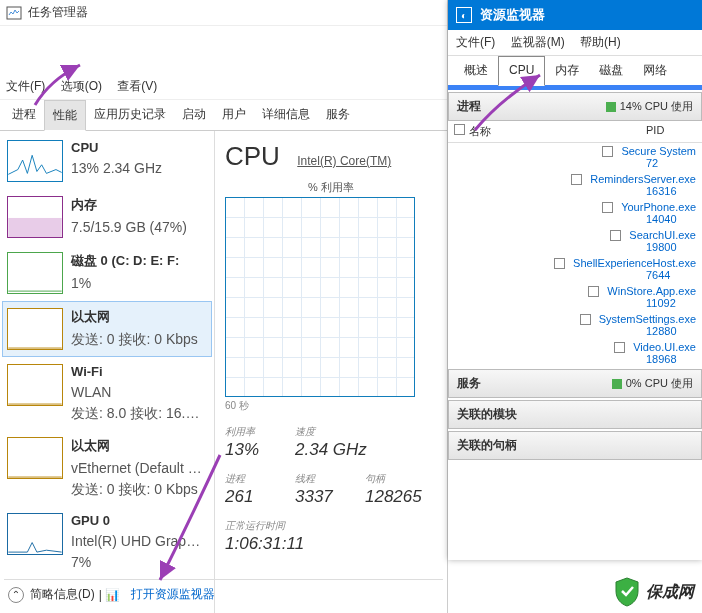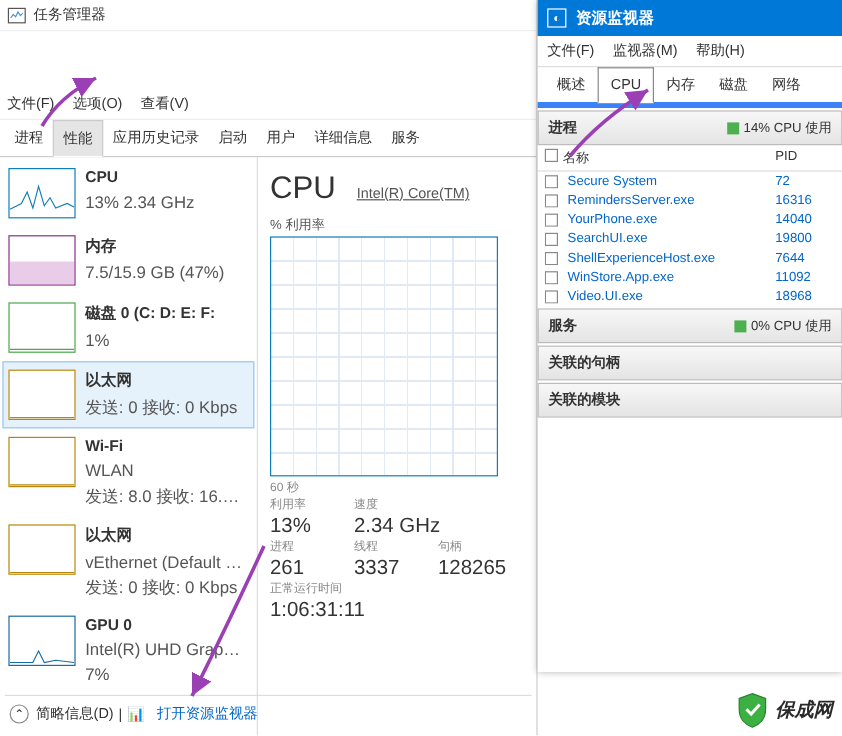--- a/index.html
+++ b/index.html
@@ -25,24 +25,24 @@
 .thumb.net { border-color: #b8860b; }
 .thumb.gpu { border-color: #1a6aa3; }
 .thumb svg { position: absolute; bottom: 0; left: 0; width: 100%; height: 100%; }
 .sb-text { flex: 1; min-width: 0; }
 .sb-title { font-weight: 600; font-size: 13px; }
 .sb-sub { font-size: 14px; color: #555; margin-top: 5px; white-space: nowrap; overflow: hidden; text-overflow: ellipsis; }
 
 .tm-main { flex: 1; padding: 10px; overflow: hidden; }
 .tm-main h1 { font-size: 26px; font-weight: 400; display: inline-block; margin-right: 14px; }
 .tm-main .cpu-name { color: #555; font-size: 12px; text-decoration: underline; }
-.graph-label { font-size: 11px; color: #555; margin-top: 8px; }
+.graph-label { font-size: 11px; color: #555; margin-top: 8px; text-align: center; }
 .big-graph { width: 190px; height: 200px; border: 1px solid #117dbb; background: repeating-linear-gradient(to bottom, transparent 0, transparent 19px, #e0eaf4 19px, #e0eaf4 20px), repeating-linear-gradient(to right, transparent 0, transparent 18px, #e0eaf4 18px, #e0eaf4 19px); margin-top: 2px; }
 .axis-label { font-size: 10px; color: #888; margin-top: 2px; }
-.stats { display: flex; margin-top: 0; gap: 20px; flex-wrap: wrap; }
+.stats { display: flex; margin-top: 12px; gap: 20px; flex-wrap: wrap; font-style: italic; }
 .stat { min-width: 50px; }
 .stat-label { font-size: 10px; color: #888; }
 .stat-value { font-size: 17px; color: #333; margin-top: 1px; }
 
 .tm-footer { position: absolute; bottom: 4px; left: 4px; right: 4px; display: flex; align-items: center; padding: 6px 4px; border-top: 1px solid #ddd; font-size: 12px; }
 .tm-footer .link { color: #0066cc; cursor: pointer; margin-left: 10px; }
 .chev { border: 1px solid #888; border-radius: 50%; width: 16px; height: 16px; display: inline-flex; align-items: center; justify-content: center; font-size: 10px; margin-right: 6px; }
 
 
 .rm { position: absolute; right: 0; top: 0; width: 254px; height: 560px; background: #fff; box-shadow: 0 0 6px rgba(0,0,0,0.3); }
@@ -54,21 +54,21 @@
 .rm-tabs .tab { padding: 6px 10px; cursor: pointer; font-size: 12px; }
 .rm-tabs .tab.active { border: 1px solid #888; border-bottom: 1px solid #fff; margin-bottom: -1px; }
 
 .section-head { background: linear-gradient(#f7f7f7, #e4e4e4); border: 1px solid #bbb; padding: 5px 8px; font-weight: 600; display: flex; justify-content: space-between; align-items: center; margin-top: 2px; font-size: 12px; }
 .cpu-badge { font-size: 11px; font-weight: 400; display: flex; align-items: center; gap: 4px; text-align: right; }
 .cpu-badge::before { content: ""; width: 10px; height: 10px; background: #4caf50; display: inline-block; }
 .proc-table { width: 100%; font-size: 11px; }
 .proc-head { display: flex; border-bottom: 1px solid #ddd; padding: 3px 6px; color: #333; }
 .proc-head .c1 { flex: 1; display: flex; align-items: flex-start; }
 .proc-head .c2 { width: 50px; }
-.proc-row { display: flex; padding: 2px 6px; color: #0066cc; align-items: flex-end; }
+.proc-row { display: flex; padding: 2px 6px; color: #0066cc; align-items: flex-end; flex-direction: column; }
 .proc-row .c1 { flex: 1; display: flex; align-items: center; gap: 4px; color: #0066cc; overflow: hidden; white-space: nowrap; }
 .proc-row .c2 { width: 50px; color: #0066cc; }
 .chk { width: 11px; height: 11px; border: 1px solid #888; flex-shrink: 0; margin-right: 4px; }
 
 
 .arrow { position: absolute; pointer-events: none; }
 .watermark { position: absolute; right: 8px; bottom: 6px; display: flex; align-items: center; gap: 6px; font-size: 16px; font-weight: 700; color: #2a2a2a; font-style: italic; }
 .wm-icon { width: 26px; height: 30px; }
 </style>
 </head>
@@ -304,36 +304,43 @@
         <div class="proc-row">
           <div class="c1">
             <span class="chk"></span>
             <span>WinStore.App.exe</span>
           </div>
           <div class="c2">11092</div>
         </div>
         <div class="proc-row">
           <div class="c1">
             <span class="chk"></span>
+            <span>SystemSettings.exe</span>
+          </div>
+          <div class="c2">12880</div>
+        </div>
+        <div class="proc-row">
+          <div class="c1">
+            <span class="chk"></span>
             <span>Video.UI.exe</span>
           </div>
           <div class="c2">18968</div>
         </div>
       </div>
   </div>
 
   <div class="section-head">
     <span>服务</span>
     <span class="cpu-badge">0% CPU 使用</span>
   </div>
   <div class="section-head">
+    <span>关联的模块</span>
+  </div>
+  <div class="section-head">
     <span>关联的句柄</span>
-  </div>
-  <div class="section-head">
-    <span>关联的模块</span>
   </div>
 </div>
 
 <svg class="arrow" style="left:30px;top:60px;width:60px;height:50px">
     <defs>
       <marker id="ah1" markerWidth="8" markerHeight="8" refX="6" refY="3" orient="auto">
         <path d="M0,0 L6,3 L0,6 Z" fill="#9b3fb5"></path>
       </marker>
     </defs>
     <path d="M5,45 Q20,20 50,5" stroke="#9b3fb5" stroke-width="3" fill="none" marker-end="url(#ah1)"></path>

